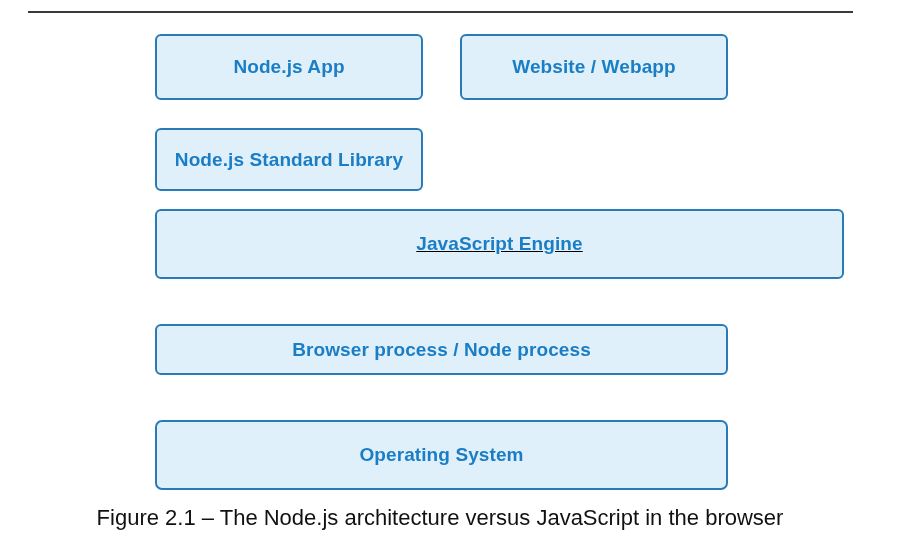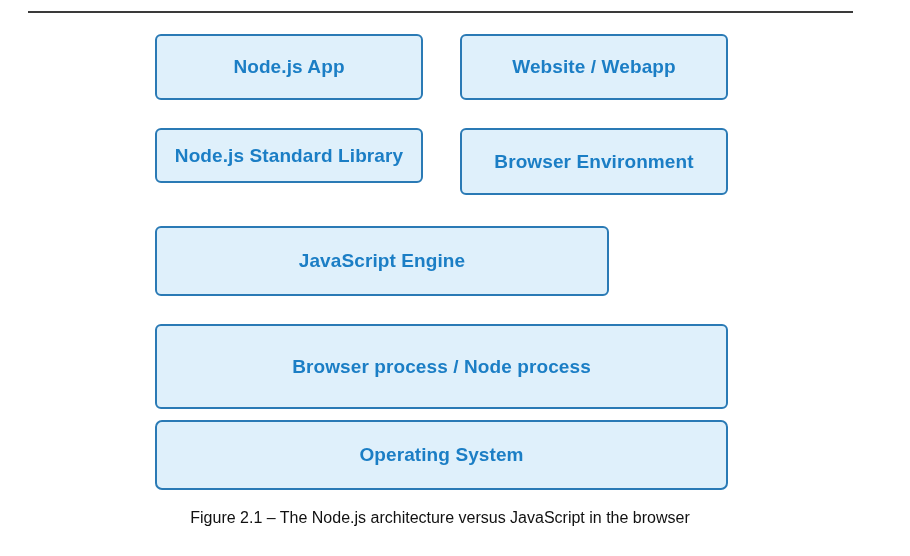--- a/index.html
+++ b/index.html
@@ -39,60 +39,57 @@
     color: #1b7ec5;
     font-weight: bold;
     font-size: 19px;
     line-height: 26px;
     letter-spacing: 0.1px;
   }
   
   .box-nodejs-app      { left: 155px; top: 34px;  width: 268px; height: 66px; }
   .box-website-webapp  { left: 460px; top: 34px;  width: 268px; height: 66px; }
   
-  .box-nodejs-stdlib   { left: 155px; top: 128px; width: 268px; height: 55px; }
+  .box-nodejs-stdlib   { left: 155px; top: 128px; width: 268px; height: 63px; }
   .box-browser-env     { left: 460px; top: 128px; width: 268px; height: 67px; }
   
-  .box-js-engine       { left: 155px; top: 226px; width: 454px; height: 70px; }
+  .box-js-engine       { left: 155px; top: 209px; width: 689px; height: 70px; text-decoration: underline; }
   
-  .box-process         { left: 155px; top: 324px; width: 573px; height: 85px; justify-content: center; }
+  .box-process         { left: 155px; top: 324px; width: 573px; height: 51px; justify-content: center; }
   
   .box-os              { left: 155px; top: 420px; width: 573px; height: 70px; border-radius: 7px; }
 
   .caption {
     position: absolute;
     left: 0;
     top: 506px;
     width: 880px;
     text-align: center;
     color: #111111;
-    font-size: 16px;
+    font-size: 22px;
     line-height: 24px;
   }
 </style>
 </head>
 <body>
 
 <div class="page">
 
   <div class="top-rule"></div>
 
   <div class="box box-website-webapp">
     <span class="label">Website / Webapp</span>
   </div>
   <div class="box box-nodejs-app">
     <span class="label">Node.js App</span>
   </div>
 
   <div class="box box-nodejs-stdlib">
     <span class="label">Node.js Standard Library</span>
   </div>
-  <div class="box box-browser-env">
-    <span class="label">Browser Environment</span>
-  </div>
 
   <div class="box box-js-engine">
     <span class="label">JavaScript Engine</span>
   </div>
 
   <div class="box box-process">
     <span class="label">Browser process / Node process</span>
   </div>
 
   <div class="box box-os">

